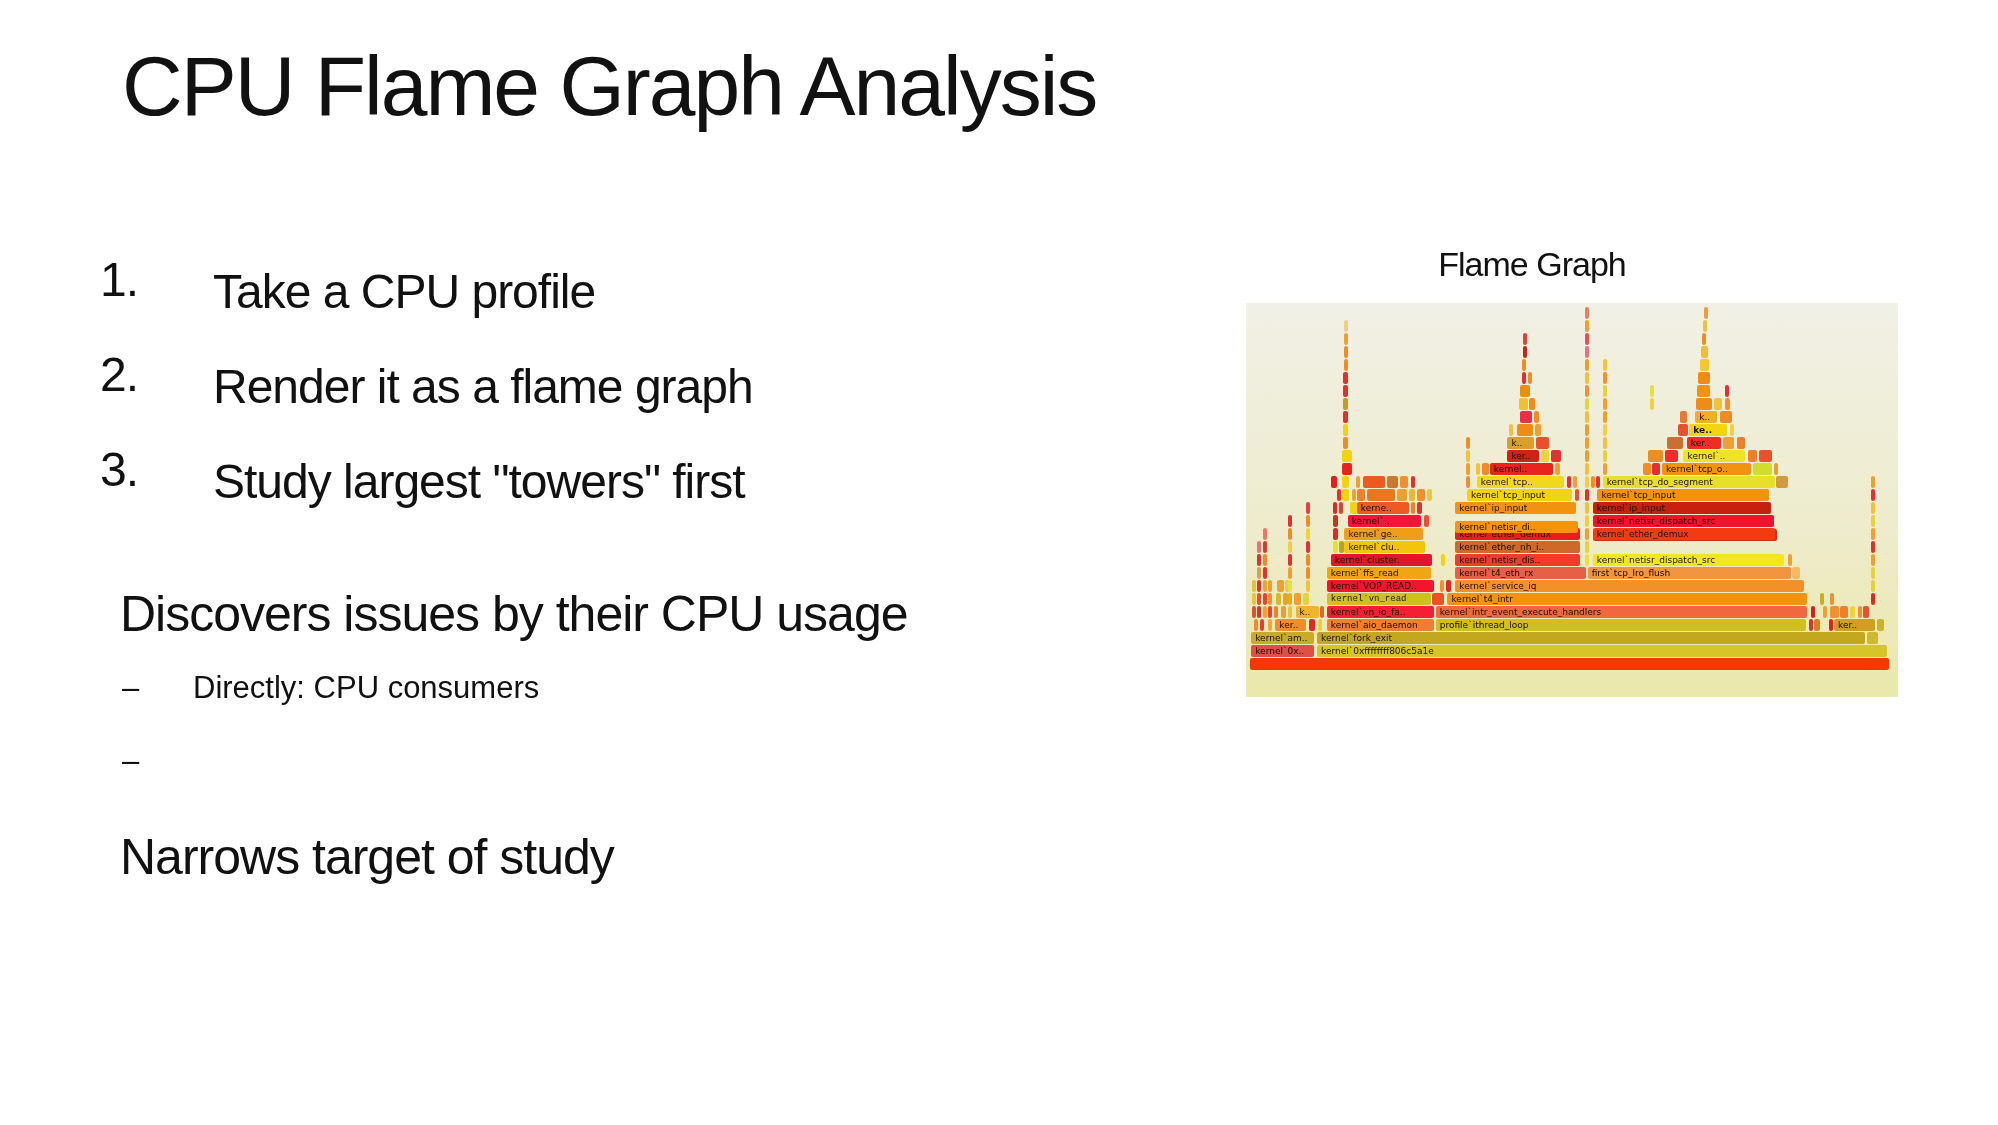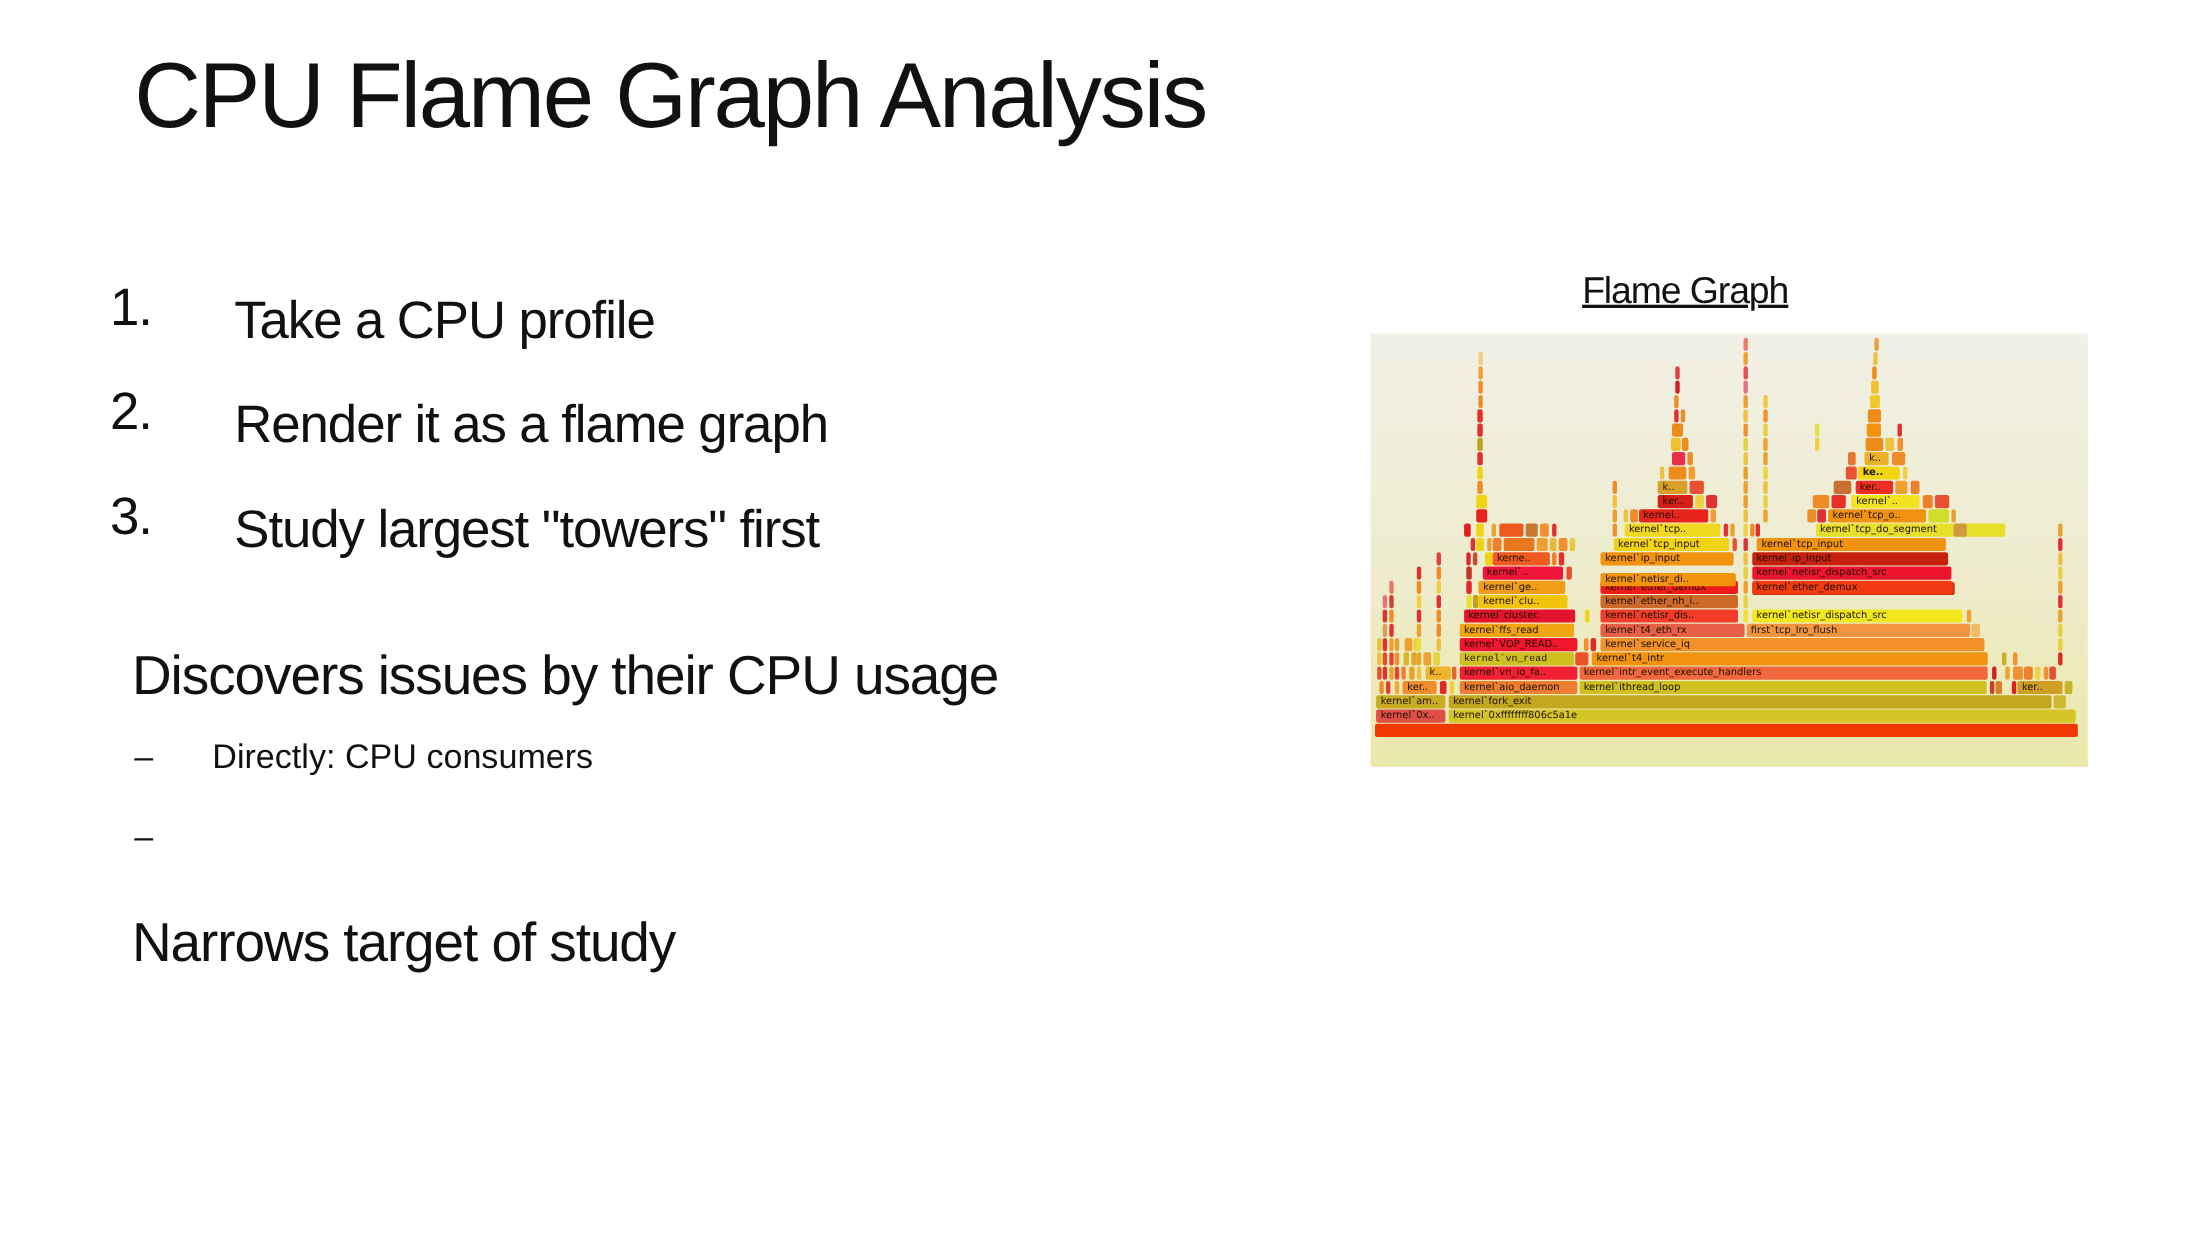--- a/index.html
+++ b/index.html
@@ -8,21 +8,21 @@
   .title{position:absolute;left:122px;top:38px;font-size:84px;letter-spacing:-2px;
          font-weight:400;white-space:nowrap;}
   .step{position:absolute;left:0;width:1100px;height:66px;font-size:48px;letter-spacing:-1px;white-space:nowrap;}
   .step .num{position:absolute;left:100px;}
   .step .txt{position:absolute;left:213px;margin-top:12px;}
   .subhead{position:absolute;left:120px;font-size:50px;letter-spacing:-1px;white-space:nowrap;}
   .bullet{position:absolute;left:0;width:1100px;height:44px;font-size:31px;white-space:nowrap;}
   .bullet .dash{position:absolute;left:122px;}
   .bullet .txt{position:absolute;left:193px;}
   .figure-label{position:absolute;left:1246px;top:245px;width:572px;text-align:center;
-         font-size:34px;letter-spacing:-1px;text-decoration:underline;}
+         font-size:34px;letter-spacing:-1px;}
   .flame{position:absolute;left:1246px;top:303px;width:652px;height:394px;
          background:linear-gradient(to bottom,#f1f0e6 0%,#eeeccd 55%,#ebe8ab 100%);}
   .fseg{position:absolute;height:12px;border-radius:2px;box-sizing:border-box;
         font:9px "DejaVu Sans",sans-serif;color:#1c1000;line-height:12px;
         overflow:hidden;white-space:nowrap;padding-left:4px;}
 </style>
 </head>
 <body>
 
 <div class="slide">
@@ -63,21 +63,21 @@
       <div class="fseg" style="left: 0.8%; width: 9.7%; bottom: 53px; background: rgb(201, 172, 37);">kernel`am..</div>
       <div class="fseg" style="left: 10.9%; width: 84%; bottom: 53px; background: rgb(195, 168, 31);">kernel`fork_exit</div>
       <div class="fseg" style="left: 95.3%; width: 1.7%; bottom: 53px; background: rgb(205, 185, 46);"></div>
       <div class="fseg" style="left: 1.2%; width: 0.45%; bottom: 66px; background: rgb(238, 140, 42);"></div>
       <div class="fseg" style="left: 2.2%; width: 0.45%; bottom: 66px; background: rgb(224, 64, 48);"></div>
       <div class="fseg" style="left: 3.3%; width: 0.5%; bottom: 66px; background: rgb(240, 168, 56);"></div>
       <div class="fseg" style="left: 4.5%; width: 4.7%; bottom: 66px; background: rgb(239, 141, 42);">ker..</div>
       <div class="fseg" style="left: 9.7%; width: 0.9%; bottom: 66px; background: rgb(224, 40, 40);"></div>
       <div class="fseg" style="left: 11.1%; width: 0.5%; bottom: 66px; background: rgb(232, 208, 64);"></div>
       <div class="fseg" style="left: 12.4%; width: 16.5%; bottom: 66px; background: rgb(238, 126, 49);">kernel`aio_daemon</div>
-      <div class="fseg" style="left: 29.1%; width: 56.8%; bottom: 66px; background: rgb(207, 192, 31);">kernel`ithread_loop</div>
+      <div class="fseg" style="left: 29.1%; width: 56.8%; bottom: 66px; background: rgb(207, 192, 31);">profile`ithread_loop</div>
       <div class="fseg" style="left: 86.3%; width: 0.5%; bottom: 66px; background: rgb(192, 64, 40);"></div>
       <div class="fseg" style="left: 87.1%; width: 1%; bottom: 66px; background: rgb(216, 128, 40);"></div>
       <div class="fseg" style="left: 89.4%; width: 0.4%; bottom: 66px; background: rgb(224, 32, 32);"></div>
       <div class="fseg" style="left: 90.2%; width: 6.3%; bottom: 66px; background: rgb(207, 158, 34);">ker..</div>
       <div class="fseg" style="left: 96.8%; width: 1%; bottom: 66px; background: rgb(200, 180, 40);"></div>
       <div class="fseg" style="left: 0.9%; width: 0.45%; bottom: 79px; background: rgb(224, 80, 48);"></div>
       <div class="fseg" style="left: 1.7%; width: 0.45%; bottom: 79px; background: rgb(217, 51, 38);"></div>
       <div class="fseg" style="left: 2.6%; width: 0.45%; bottom: 79px; background: rgb(240, 160, 48);"></div>
       <div class="fseg" style="left: 3.4%; width: 0.45%; bottom: 79px; background: rgb(232, 65, 46);"></div>
       <div class="fseg" style="left: 4.3%; width: 0.6%; bottom: 79px; background: rgb(240, 128, 48);"></div>
@@ -203,21 +203,21 @@
       <div class="fseg" style="left: 21.6%; width: 1.7%; bottom: 209px; background: rgb(200, 120, 48);"></div>
       <div class="fseg" style="left: 23.6%; width: 1.3%; bottom: 209px; background: rgb(240, 144, 48);"></div>
       <div class="fseg" style="left: 25.3%; width: 0.6%; bottom: 209px; background: rgb(224, 48, 48);"></div>
       <div class="fseg" style="left: 33.7%; width: 0.45%; bottom: 209px; background: rgb(240, 144, 48);"></div>
       <div class="fseg" style="left: 35.4%; width: 13.4%; bottom: 209px; background: rgb(240, 216, 32);">kernel`tcp..</div>
       <div class="fseg" style="left: 49.2%; width: 0.7%; bottom: 209px; background: rgb(224, 48, 48);"></div>
       <div class="fseg" style="left: 50.2%; width: 0.5%; bottom: 209px; background: rgb(240, 160, 48);"></div>
       <div class="fseg" style="left: 52%; width: 0.45%; bottom: 209px; background: rgb(240, 208, 64);"></div>
       <div class="fseg" style="left: 52.9%; width: 0.5%; bottom: 209px; background: rgb(238, 140, 40);"></div>
       <div class="fseg" style="left: 53.7%; width: 0.6%; bottom: 209px; background: rgb(224, 48, 48);"></div>
-      <div class="fseg" style="left: 54.7%; width: 26.4%; bottom: 209px; background: rgb(232, 223, 42); margin-left: 48px;">kernel`tcp_do_segment</div>
+      <div class="fseg" style="left: 54.7%; width: 26.4%; bottom: 209px; background: rgb(232, 223, 42);">kernel`tcp_do_segment</div>
       <div class="fseg" style="left: 81.3%; width: 1.8%; bottom: 209px; background: rgb(207, 154, 64);"></div>
       <div class="fseg" style="left: 95.9%; width: 0.4%; bottom: 209px; background: rgb(232, 160, 48);"></div>
       <div class="fseg" style="left: 14.8%; width: 1.4%; bottom: 222px; background: rgb(232, 37, 29);"></div>
       <div class="fseg" style="left: 33.7%; width: 0.45%; bottom: 222px; background: rgb(232, 160, 48);"></div>
       <div class="fseg" style="left: 35.2%; width: 0.45%; bottom: 222px; background: rgb(240, 192, 64);"></div>
       <div class="fseg" style="left: 36.2%; width: 1%; bottom: 222px; background: rgb(238, 140, 40);"></div>
       <div class="fseg" style="left: 37.4%; width: 9.7%; bottom: 222px; background: rgb(232, 37, 29);">kernel..</div>
       <div class="fseg" style="left: 47.4%; width: 0.7%; bottom: 222px; background: rgb(240, 160, 48);"></div>
       <div class="fseg" style="left: 52%; width: 0.45%; bottom: 222px; background: rgb(240, 192, 64);"></div>
       <div class="fseg" style="left: 54.8%; width: 0.4%; bottom: 222px; background: rgb(240, 160, 48);"></div>

